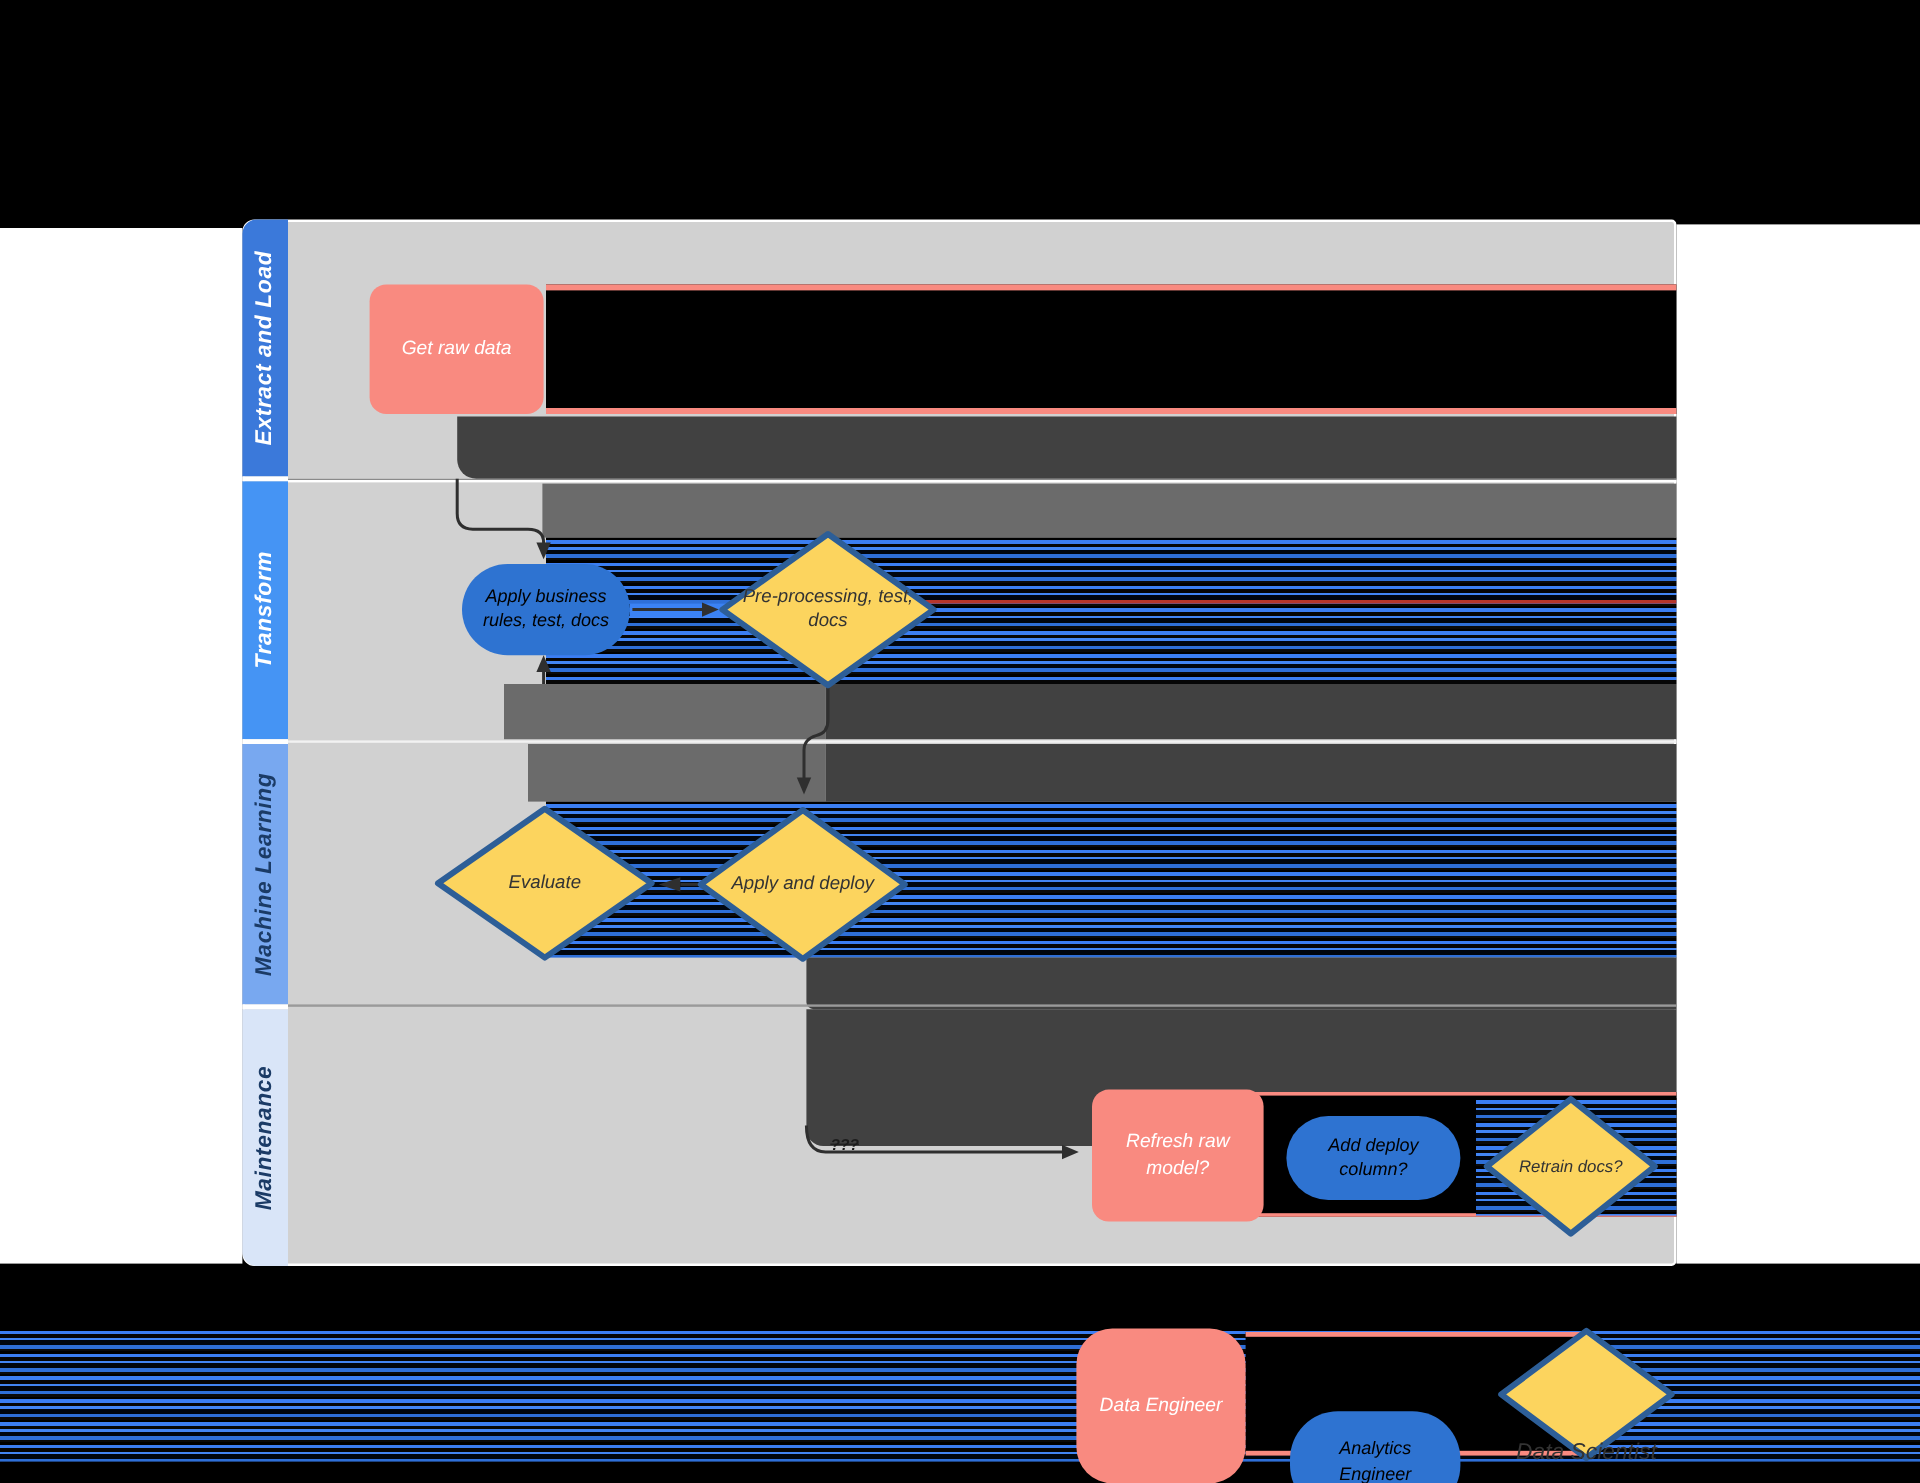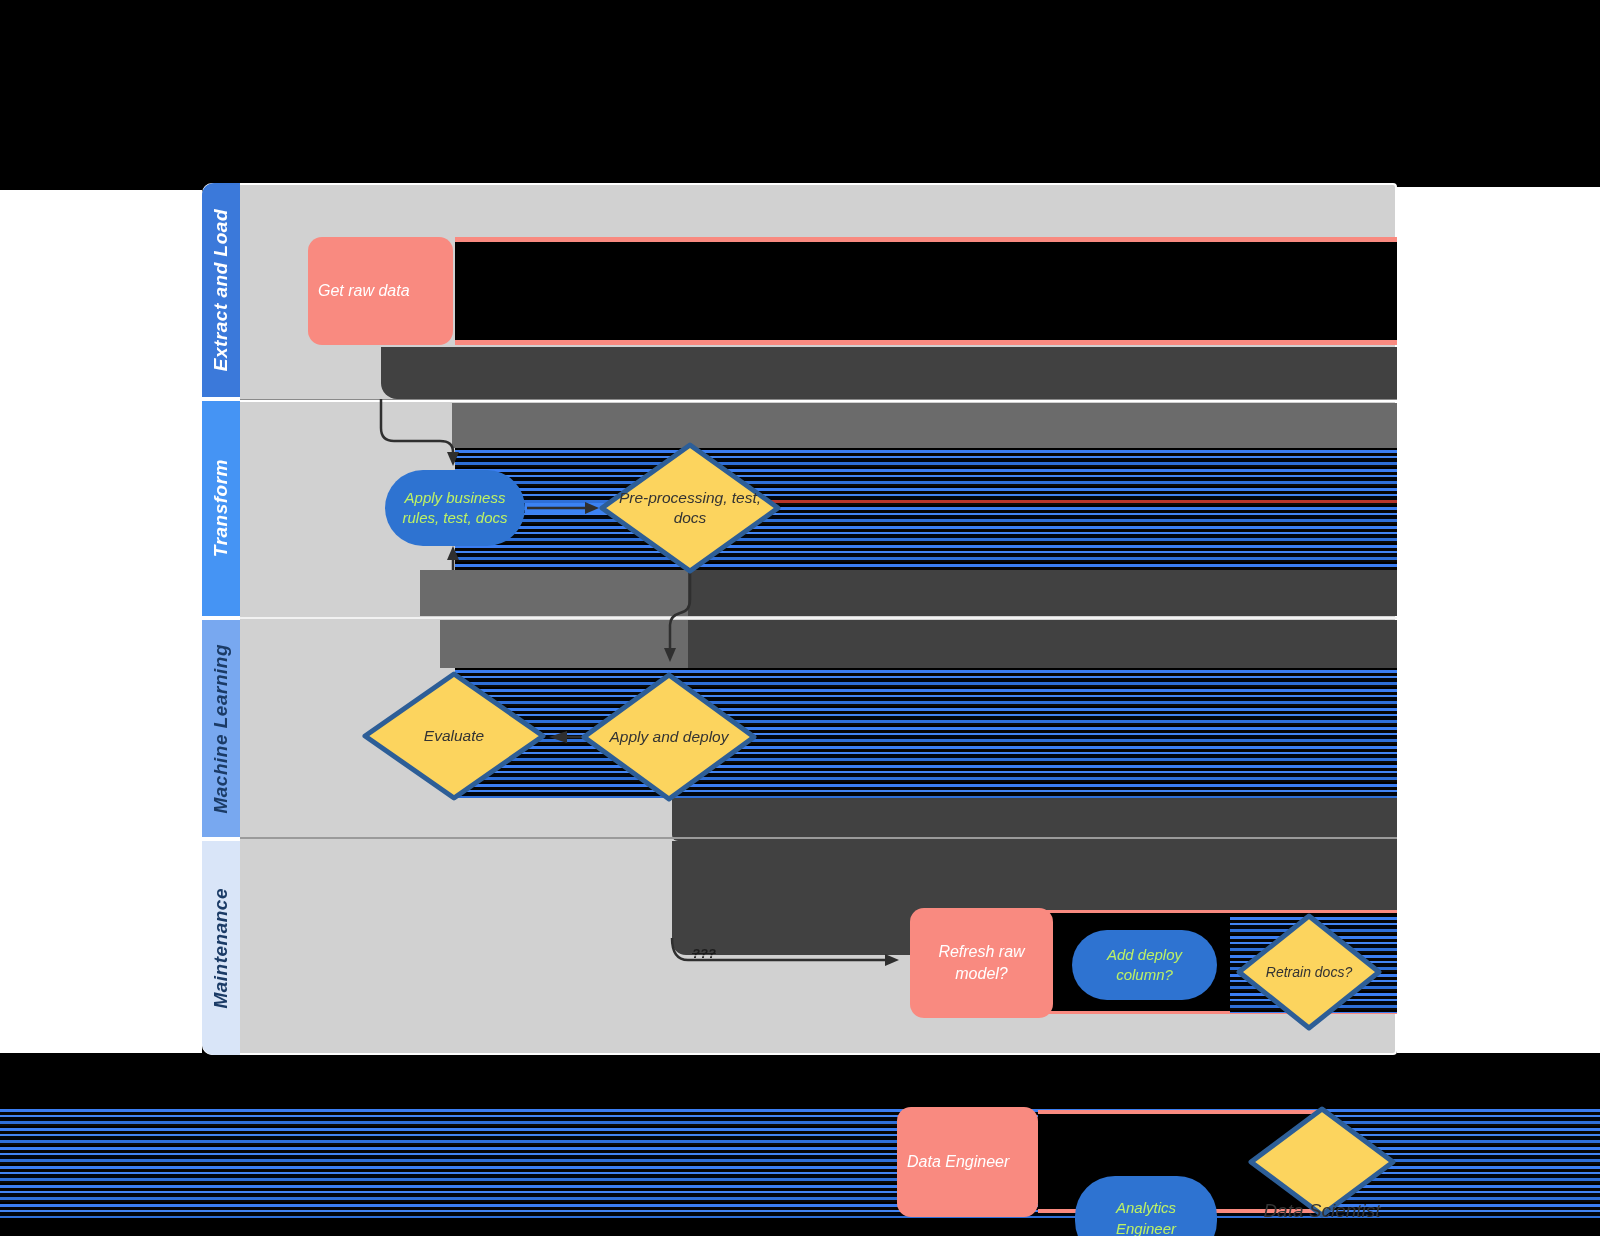--- a/index.html
+++ b/index.html
@@ -41,25 +41,25 @@
   .g-stripes{
     background:repeating-linear-gradient(180deg,
       #000 0px,#000 2px,#3b7ef2 2px,#3b7ef2 5px,
       #060606 5px,#060606 8px,#4285f4 8px,#4285f4 10px,
       #00060f 10px,#00060f 14px,#2e6fd8 14px,#2e6fd8 17px,
       #0a0a0a 17px,#0a0a0a 19px);
   }
   .salmon-borders{border-top:5px solid #f98a80;border-bottom:5px solid #f98a80;}
   
   .node{
-    display:flex;align-items:center;justify-content:flex-start;text-align:center;
+    display:flex;align-items:center;justify-content:center;text-align:center;
     font-style:italic;font-size:15px;line-height:1.35;padding:4px 10px;
   }
   .node-red{background:#f98a80;color:#ffffff;border-radius:14px;font-size:16px;}
-  .node-blue{background:#2e73d1;color:#bef264;border-radius:40px;}
+  .node-blue{background:#2e73d1;color:#000000;border-radius:40px;}
   .diamond-label{
     display:flex;align-items:center;justify-content:center;text-align:center;
     font-style:italic;font-size:15.5px;line-height:1.3;color:#333333;
     pointer-events:none;
   }
   .edge-label{
     font-style:italic;font-weight:bold;font-size:13px;color:#1c1c1c;
     text-decoration:line-through;
   }
   svg.overlay{position:absolute;left:0;top:0;pointer-events:none;}
@@ -122,21 +122,21 @@
 </div>
 <div class="abs node node-red" style="left:910px;top:908px;width:143px;height:110px;">
   <span>Refresh raw model?</span>
 </div>
 <div class="abs node node-blue" style="left:1072px;top:930px;width:145px;height:70px;">
   <span>Add deploy column?</span>
 </div>
 
 <div class="abs g-stripes" style="left:0;top:1107px;width:1600px;height:111px;"></div>
 <div class="abs g-black" style="left:1038px;top:1110px;width:287px;height:103px;border-top:4px solid #f98a80;border-bottom:4px solid #f98a80;"></div>
-<div class="abs node node-red" style="left:897px;top:1107px;width:141px;height:110px;">
+<div class="abs node node-red" style="left:897px;top:1107px;width:141px;height:129px;border-radius:30px;">
   <span>Data Engineer</span>
 </div>
 <div class="abs node node-blue" style="left:1075px;top:1176px;width:142px;height:85px;">
   <span>Analytics Engineer</span>
 </div>
 
 <svg class="overlay" width="1600" height="1236" viewBox="0 0 1600 1236">
   <g stroke="#2f2f2f" stroke-width="2.5" fill="none">
     <path d="M381,399 L381,428 Q381,441 394,441 L440,441 Q453,441 453,452 L453,454"></path>
     <path d="M453,570 L453,558"></path>

